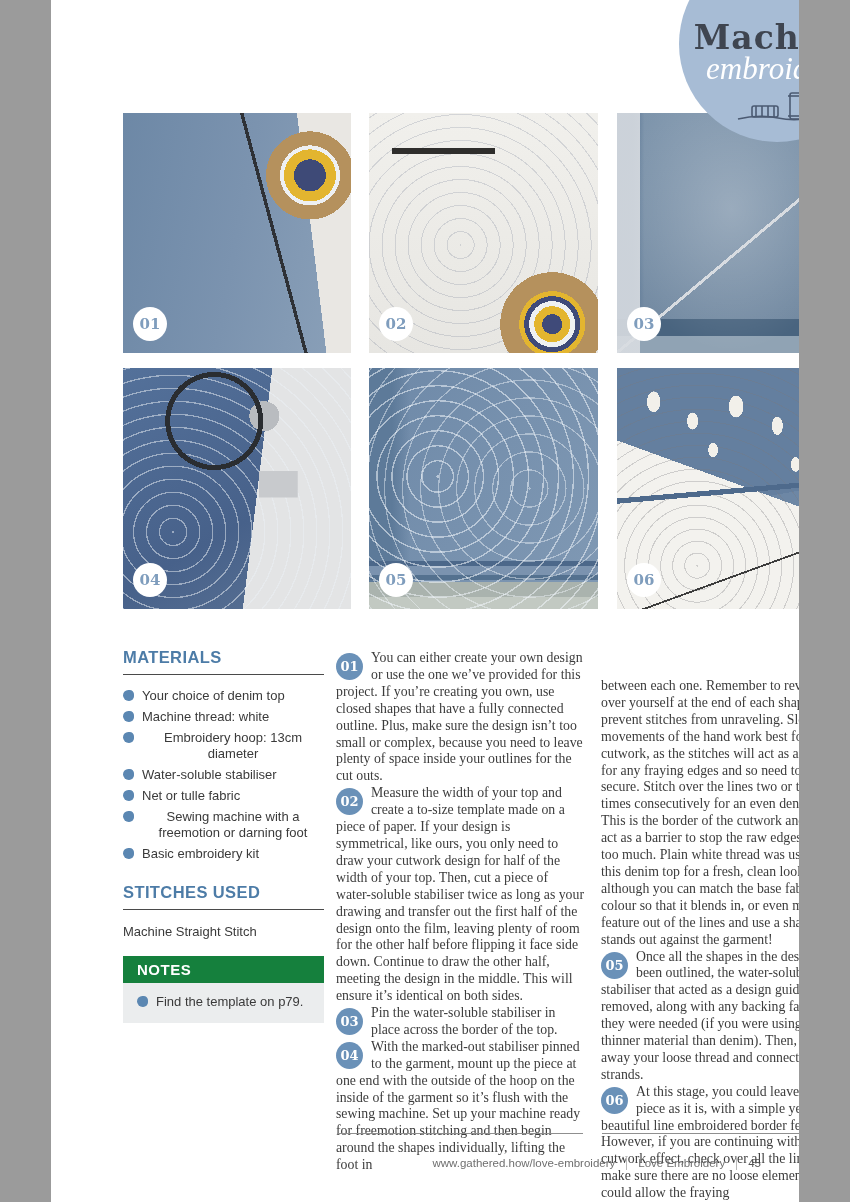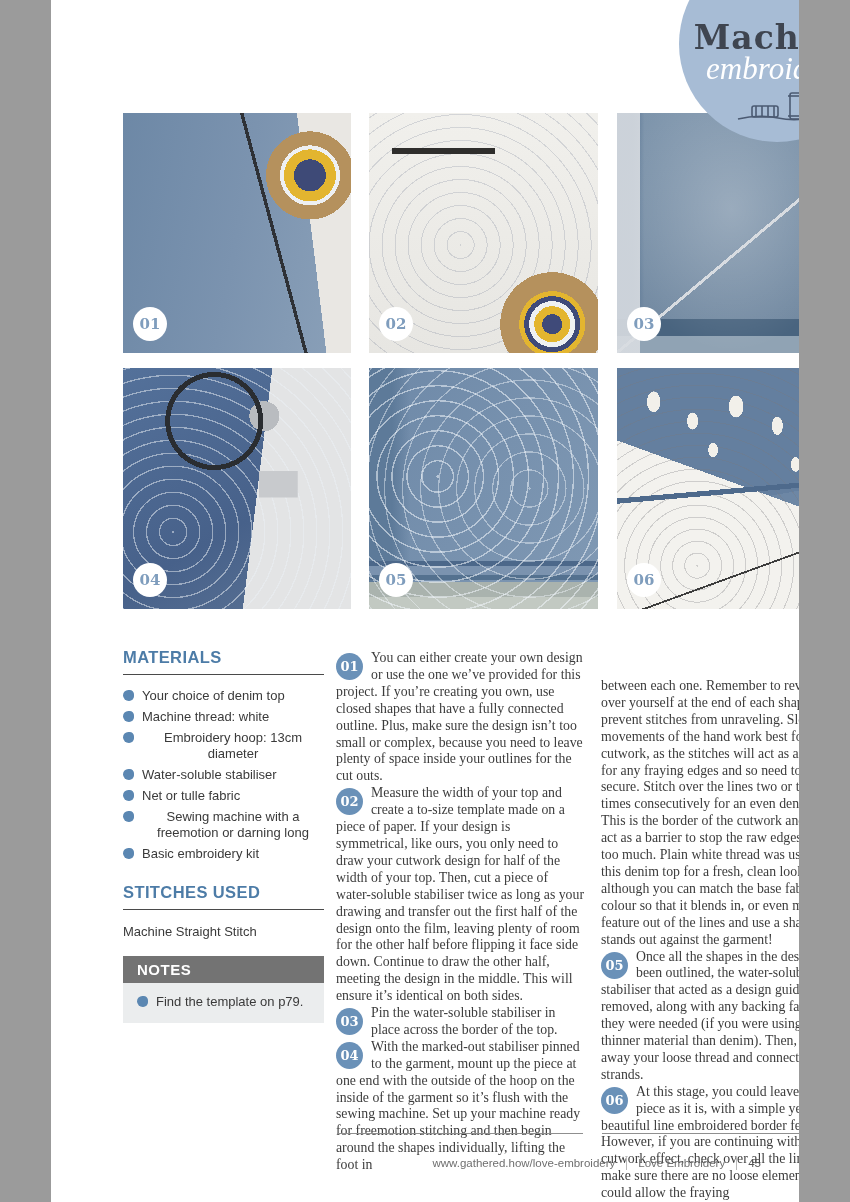--- a/index.html
+++ b/index.html
@@ -76,21 +76,21 @@
   .col-left{position:absolute;left:72px;top:648px;width:201px;}
   .blue-heading{margin:0;font-size:16.5px;font-weight:bold;letter-spacing:.4px;color:#4d7ca7;}
   .heading-rule{height:1px;background:#4a4a4a;margin:7px 0 13px 0;}
   .mat-list{list-style:none;margin:0;padding:0;}
   .mat-list li{display:flex;align-items:flex-start;margin:0 0 5px 0;font-size:13px;line-height:16px;color:#3a3a3a;text-align:center;}
   .bullet{flex:0 0 11px;width:11px;height:11px;margin:2px 8px 0 0;background:#5b87b2;
           border-radius:55% 45% 50% 60%;}
   .stitches{margin:21px 0 0 0;}
   .stitches-text{margin:14px 0 0 0;font-size:13px;color:#3a3a3a;}
   .notes-box{margin-top:17px;}
-  .notes-bar{background:#737373;color:#ffffff;font-weight:bold;font-size:15px;letter-spacing:.5px;
+  .notes-bar{background:#15803d;color:#ffffff;font-weight:bold;font-size:15px;letter-spacing:.5px;
              padding:5px 15px 5px 14px;}
   .notes-body{background:#ebedee;padding:11px 10px 13px 14px;}
   .notes-body li{margin:0;}
 
   
   .col-mid{position:absolute;left:285px;top:650px;width:248px;}
   .col-right{position:absolute;left:550px;top:678px;width:248px;}
   .step{margin:0;font-family:"Liberation Serif",serif;font-size:13.8px;line-height:16.9px;
         color:#3c3c3c;text-align:left;}
   .step-num{float:left;width:27px;height:27px;margin:3px 8px 1px 0;border-radius:50%;
@@ -179,21 +179,21 @@
           <span>Water-soluble stabiliser</span>
         </li>
 
         <li>
           <span class="bullet"></span>
           <span>Net or tulle fabric</span>
         </li>
 
         <li>
           <span class="bullet"></span>
-          <span>Sewing machine with a freemotion or darning long</span>
+          <span>Sewing machine with a freemotion or darning foot</span>
         </li>
 
         <li>
           <span class="bullet"></span>
           <span>Basic embroidery kit</span>
         </li>
       </ul>
 
     <div class="stitches">
       <h2 class="blue-heading">STITCHES USED</h2>

